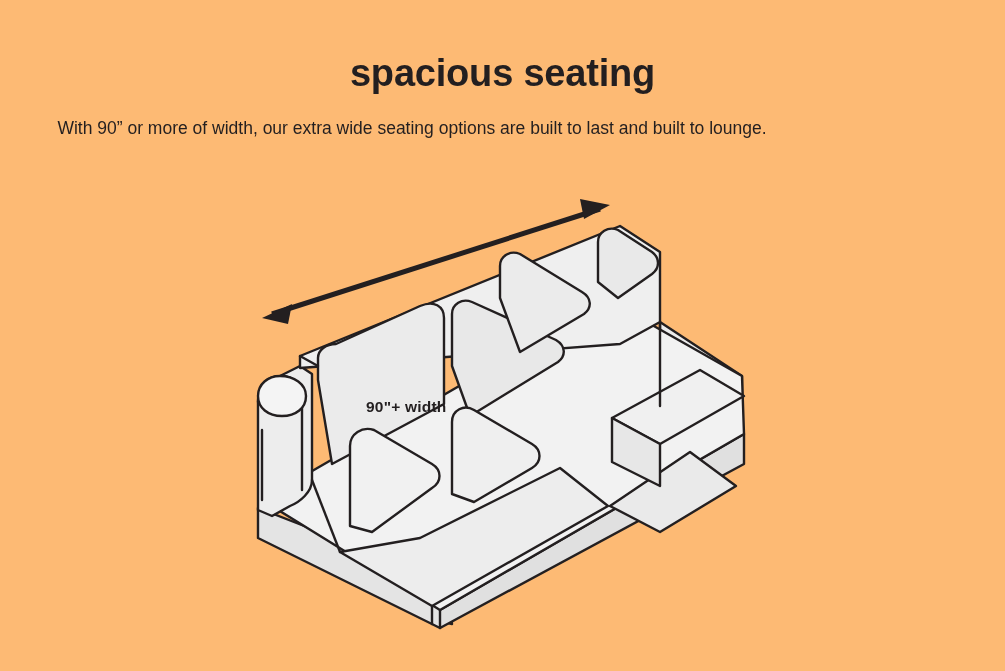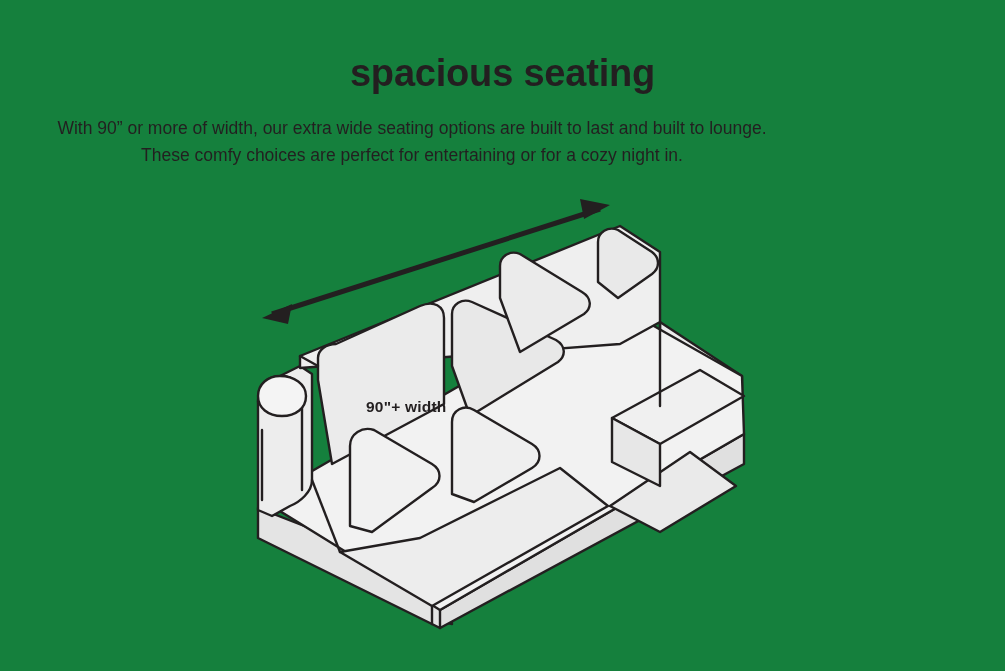--- a/index.html
+++ b/index.html
@@ -12,21 +12,21 @@
     height: 671px;
     font-family: "Liberation Sans", sans-serif;
     color: #1a1a1a;
     overflow: hidden;
     position: relative;
   }
   .page {
     position: relative;
     width: 1005px;
     height: 671px;
-    background: #15803d;
+    background: #fdba74;
   }
   .headline {
     position: absolute;
     top: 52px;
     left: 0;
     width: 1005px;
     text-align: center;
     font-size: 38px;
     font-weight: bold;
     letter-spacing: -0.2px;
@@ -65,21 +65,20 @@
 </style>
 </head>
 <body>
 
 <div class="page">
 
   <div class="headline">spacious seating</div>
 
   <div class="subcopy">
     <span>With 90” or more of width, our extra wide seating options are built to last and built to lounge.</span>
-    <span class="line2">These comfy choices are perfect for entertaining or for a cozy night in.</span>
   </div>
 
   <div class="illustration">
     <svg width="1005" height="490" viewBox="0 0 1005 490" xmlns="http://www.w3.org/2000/svg">
 
       <g>
         <line x1="272" y1="134" x2="600" y2="29" stroke="#231f20" stroke-width="5"></line>
         <polygon points="262,138 292,124 288,144" fill="#231f20"></polygon>
         <polygon points="610,25 580,19 584,39" fill="#231f20"></polygon>
       </g>

